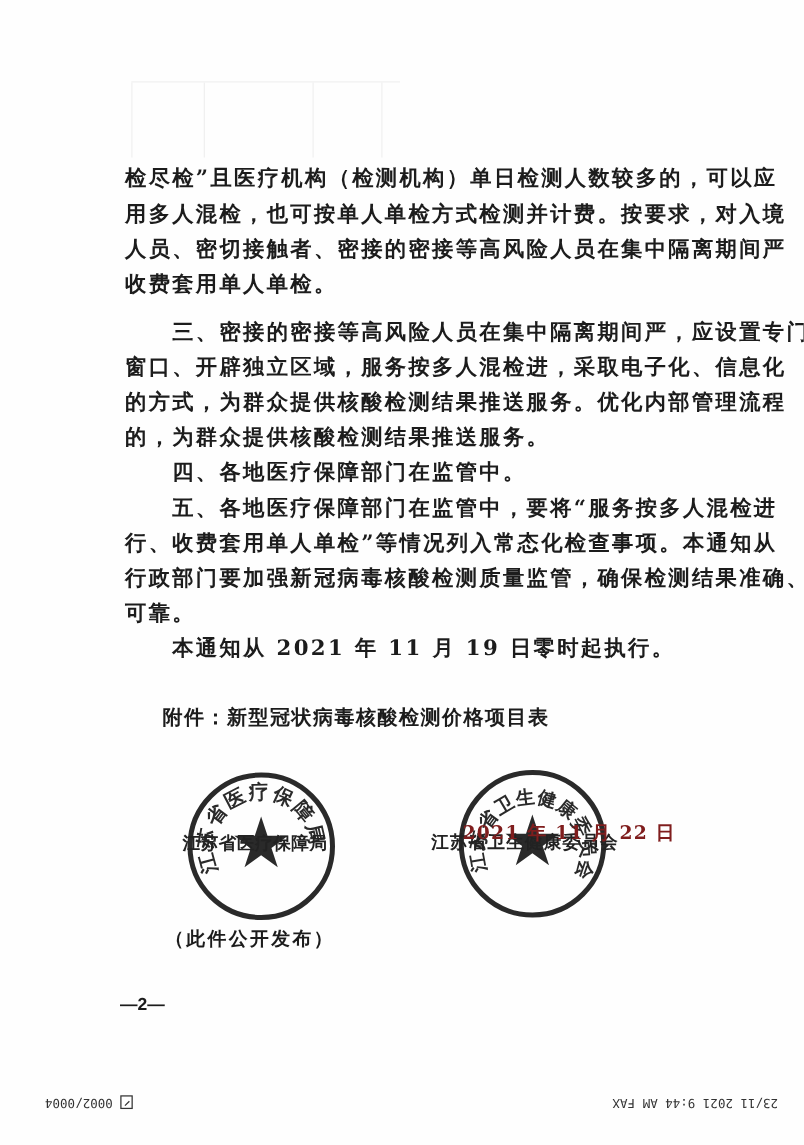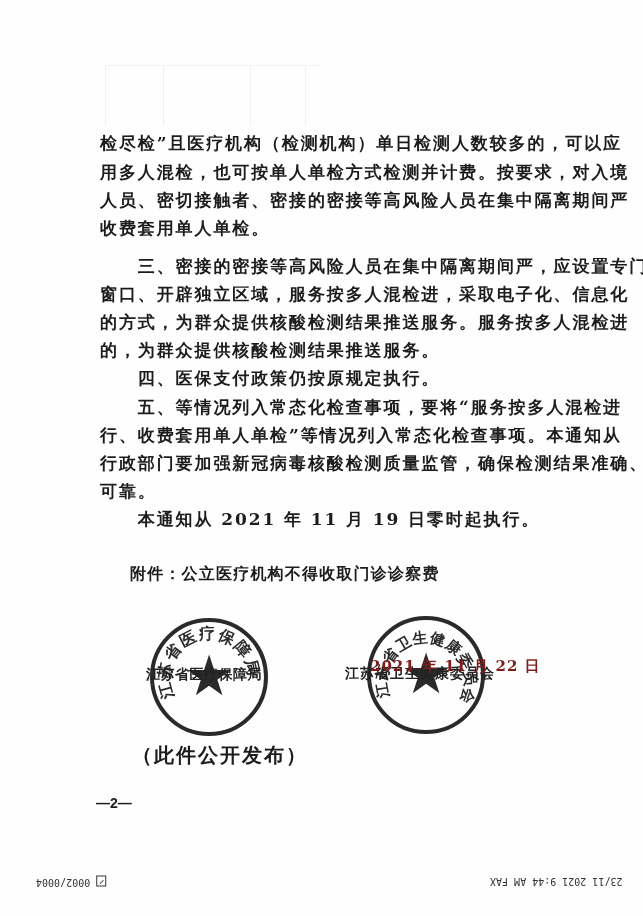--- a/index.html
+++ b/index.html
@@ -98,21 +98,21 @@
       font-size: 15px;
       white-space: nowrap;
       font-weight: bold;
       color: #7f1d1d;
       letter-spacing: 1px;
     }
     .public-note {
       position: absolute;
       left: 132px;
       top: 742px;
-      font-size: 20px;
+      font-size: 15px;
       letter-spacing: 2px;
       font-weight: bold;
       white-space: nowrap;
       color: #1c1c1c;
     }
     .page-number {
       position: absolute;
       left: 96px;
       top: 795px;
       font-size: 14px;
@@ -161,31 +161,31 @@
     <div class="col" style="left:200px"></div>
   </div>
 
   <div class="body-text">
     <div class="line" style="top:2px">检尽检”且医疗机构（检测机构）单日检测人数较多的，可以应</div>
     <div class="line" style="top:31px">用多人混检，也可按单人单检方式检测并计费。按要求，对入境</div>
     <div class="line" style="top:59px">人员、密切接触者、密接的密接等高风险人员在集中隔离期间严</div>
     <div class="line" style="top:87px">收费套用单人单检。</div>
     <div class="line" style="top:125px">　　三、密接的密接等高风险人员在集中隔离期间严，应设置专门</div>
     <div class="line" style="top:153px">窗口、开辟独立区域，服务按多人混检进，采取电子化、信息化</div>
-    <div class="line" style="top:181px">的方式，为群众提供核酸检测结果推送服务。服务按多人混检进</div>
+    <div class="line" style="top:181px">的方式，为群众提供核酸检测结果推送服务。优化内部管理流程</div>
     <div class="line" style="top:209px">的，为群众提供核酸检测结果推送服务。</div>
-    <div class="line" style="top:237px">　　四、医保支付政策仍按原规定执行。</div>
-    <div class="line" style="top:266px">　　五、等情况列入常态化检查事项，要将“服务按多人混检进</div>
+    <div class="line" style="top:237px">　　四、各地医疗保障部门在监管中。</div>
+    <div class="line" style="top:266px">　　五、各地医疗保障部门在监管中，要将“服务按多人混检进</div>
     <div class="line" style="top:294px">行、收费套用单人单检”等情况列入常态化检查事项。本通知从</div>
     <div class="line" style="top:322px">行政部门要加强新冠病毒核酸检测质量监管，确保检测结果准确、</div>
     <div class="line" style="top:350px">可靠。</div>
     <div class="line" style="top:378px">　　本通知从 2021 年 11 月 19 日零时起执行。</div>
   </div>
 
-  <div class="attachment">附件：公立医疗机构不得收取门诊诊察费</div>
+  <div class="attachment">附件：新型冠状病毒核酸检测价格项目表</div>
 
   <div class="seal seal-left">
     <svg class="arc" viewBox="0 0 118 118">
       <defs>
         <path id="arcL" d="M 22 80 A 42 42 0 1 1 96 80"></path>
       </defs>
       <text font-size="17" font-weight="bold" fill="#2a2a2a" font-family="DejaVu Serif, serif" letter-spacing="2">
         <textPath href="#arcL">江苏省医疗保障局</textPath>
       </text>
     </svg>

